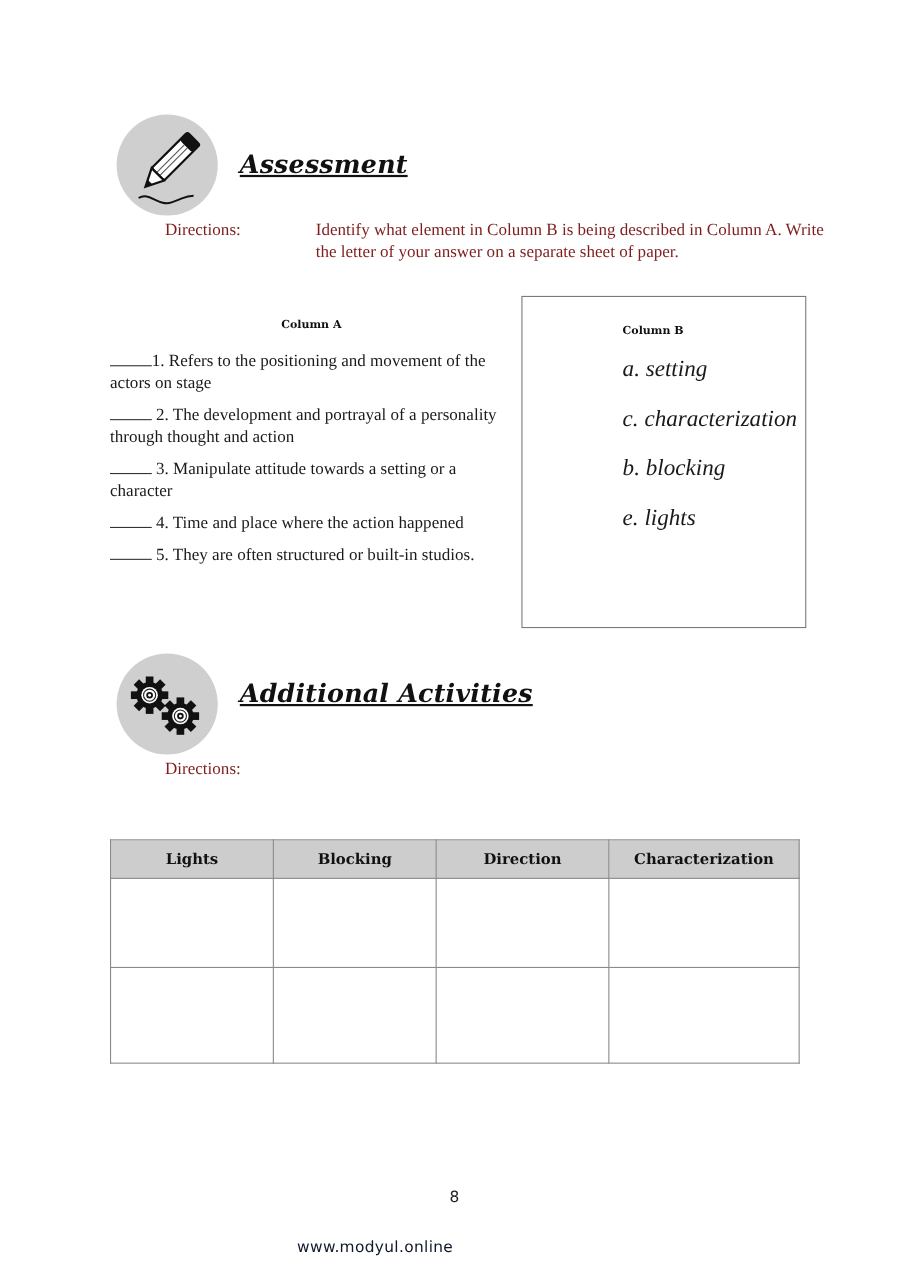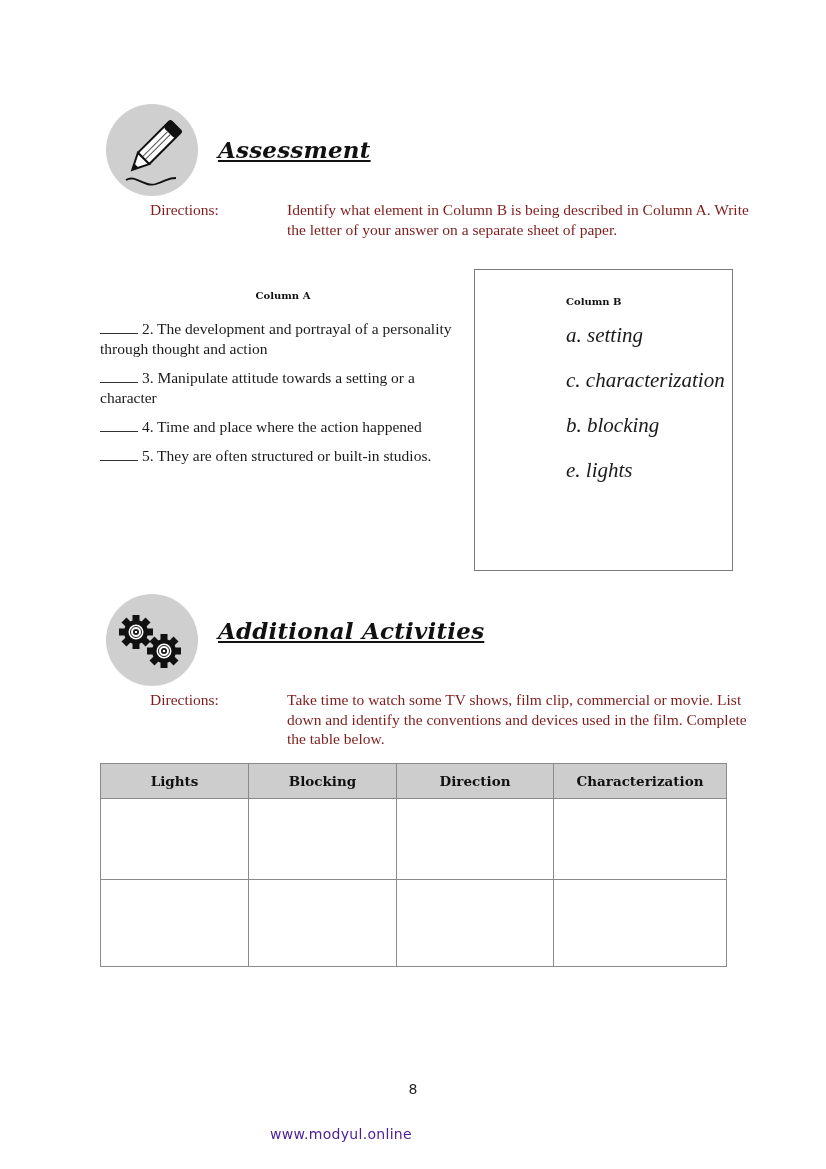--- a/index.html
+++ b/index.html
@@ -157,21 +157,21 @@
       color: #222;
     }
     .watermark {
       position: absolute;
       left: 0;
       width: 682px;
       top: 1126px;
       text-align: center;
       font-family: "DejaVu Sans", sans-serif;
       font-size: 14px;
-      color: #4c1d95;
+      color: #0f172a;
       letter-spacing: 0.3px;
     }
   </style>
 </head>
 <body>
 
 <div class="icon-circle" style="left:106px; top:104px;">
   <svg width="92" height="92" viewBox="0 0 92 92">
 
     <g transform="translate(46,46) rotate(45) translate(-46,-46)">
@@ -187,20 +187,23 @@
 </div>
 <div class="section-title" style="left:218px; top:136px;">Assessment</div>
 
 <div class="directions" style="left:150px; top:200px; width:600px; height:60px;">
   <span class="dlabel">Directions:</span>
   <span class="dtext">Identify what element in Column B is being described in Column A. Write the letter of your answer on a separate sheet of paper.</span>
 </div>
 
 <div class="col-a">
   <div class="col-heading">Column A</div>
+  <div class="item">
+    <span class="blank"></span><span>1.</span><span> Refers to the positioning and movement of the actors on stage</span>
+  </div>
   <div class="item">
     <span class="blank"></span><span> 2.</span><span> The development and portrayal of a personality through thought and action</span>
   </div>
   <div class="item">
     <span class="blank"></span><span> 3.</span><span> Manipulate attitude towards a setting or a character</span>
   </div>
   <div class="item">
     <span class="blank"></span><span> 4.</span><span> Time and place where the action happened</span>
   </div>
   <div class="item">
@@ -240,21 +243,20 @@
       </g>
     </defs>
     <use href="#gear" x="30" y="38"></use>
     <use href="#gear" x="58" y="57"></use>
   </svg>
 </div>
 <div class="section-title" style="left:218px; top:617px;">Additional Activities</div>
 
 <div class="directions" style="left:150px; top:690px; width:600px; height:60px;">
   <span class="dlabel">Directions:</span>
-  <span class="dtext">Take time to watch some TV shows, film clip, commercial or movie. List down and identify the conventions and devices used in the film. Complete the table below.</span>
 </div>
 
 <table class="act-table">
   <colgroup>
     <col style="width:148px">
     <col style="width:148px">
     <col style="width:157px">
     <col style="width:173px">
   </colgroup>
   <tbody>

